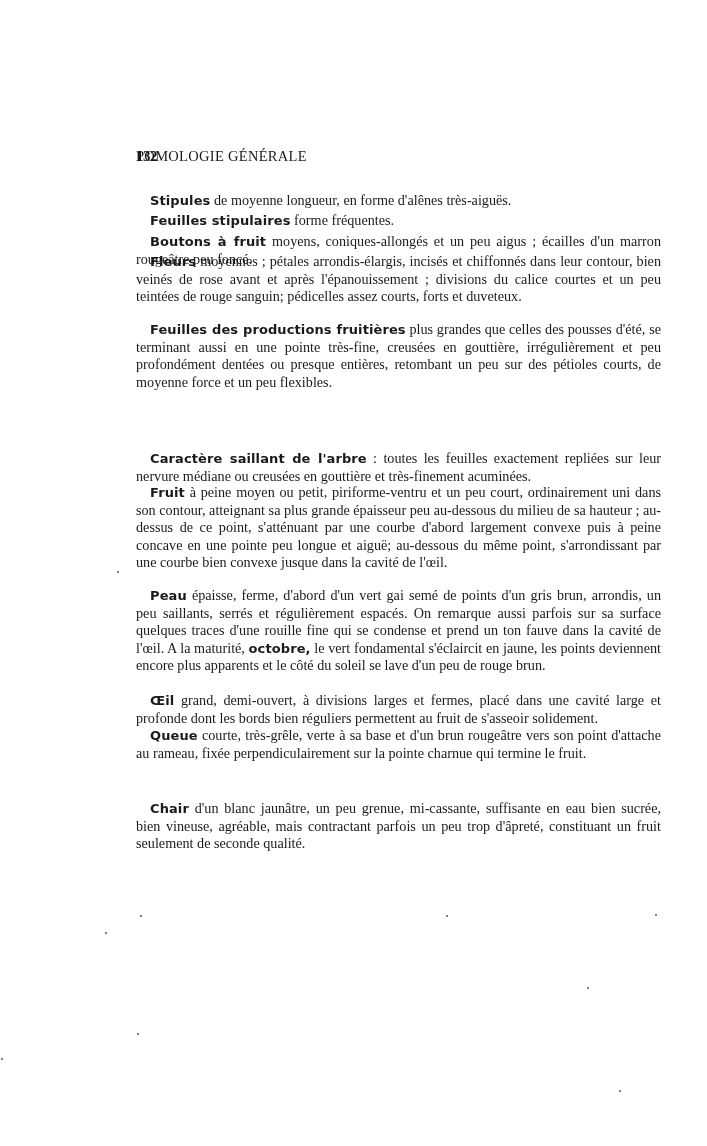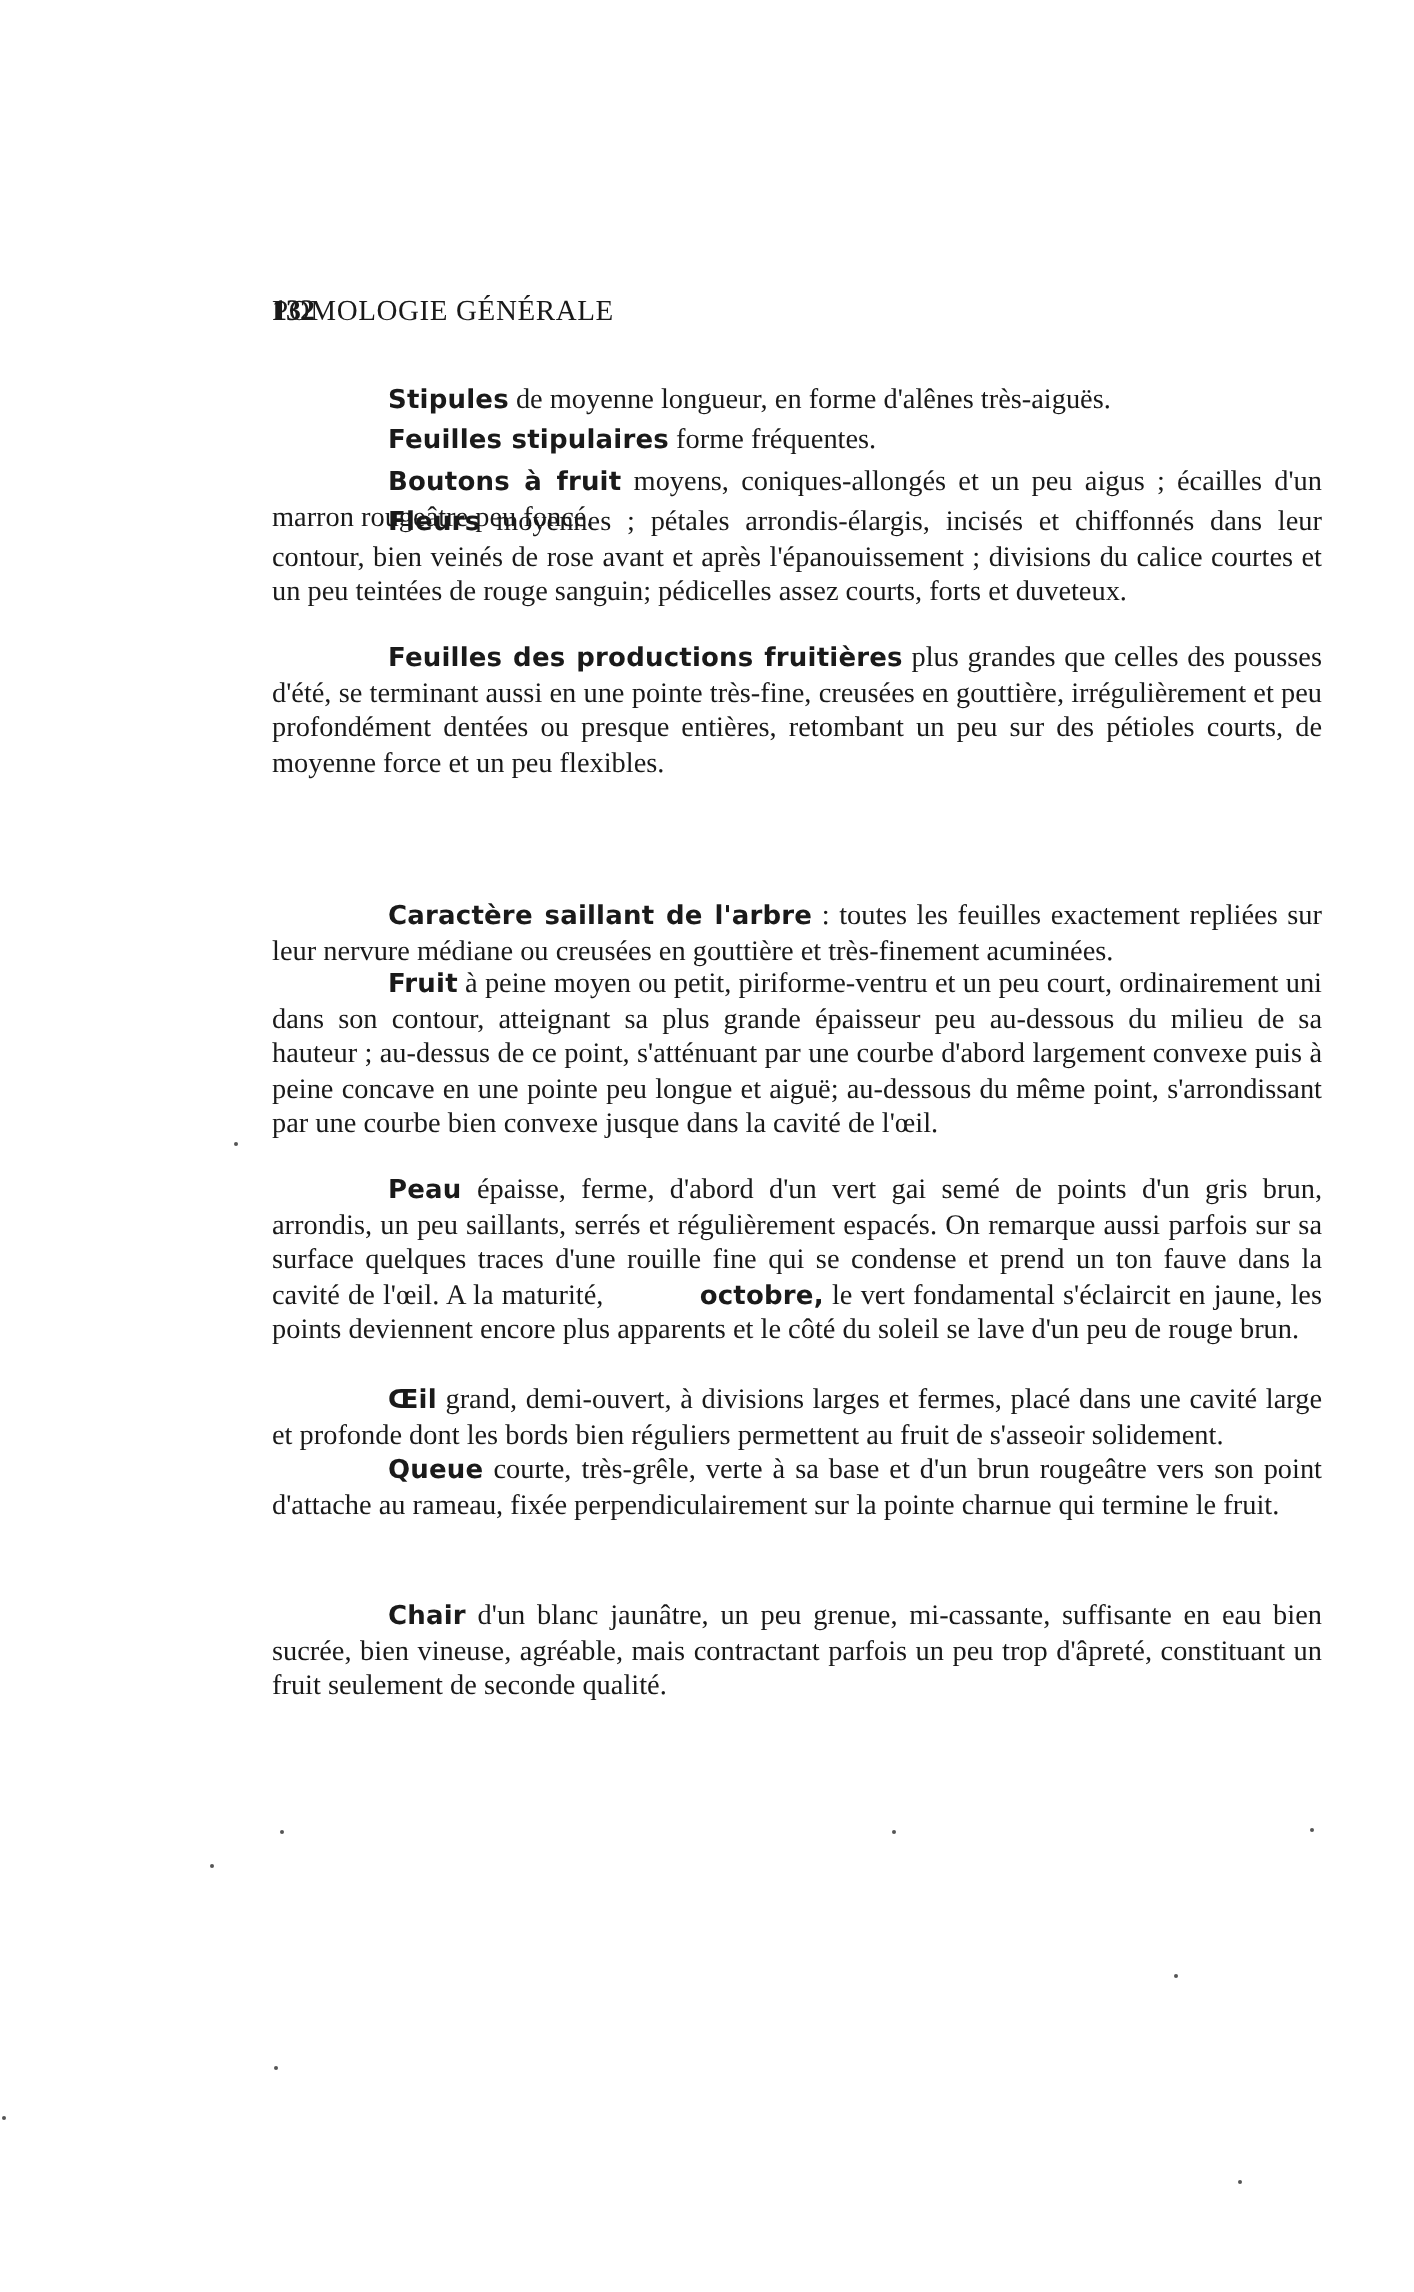--- a/index.html
+++ b/index.html
@@ -3,21 +3,21 @@
 <meta charset="utf-8">
 <style>
   html, body { margin:0; padding:0; }
   body { width:707px; height:1146px; background:#ffffff; position:relative; overflow:hidden;
          font-family: "Liberation Serif", "DejaVu Serif", serif; color:#1a1a1a; }
   .header { position:absolute; top:148px; left:136px; width:525px; height:20px; }
   .page-num { position:absolute; left:0; top:0; font-size:15px; font-weight:bold; letter-spacing:-0.5px; }
   .running-title { position:absolute; left:0; width:100%; top:0; text-align:left; font-size:14.5px; letter-spacing:0.3px; }
   .para { position:absolute; left:136px; width:525px; font-size:14.2px; line-height:17.6px;
           text-align:justify; text-indent:14px; margin:0; }
-  .term { font-family: "DejaVu Sans", sans-serif; font-weight:bold; font-size:13px; letter-spacing:0.1px;margin-left:44px; }
+  .term { font-family: "DejaVu Sans", sans-serif; font-weight:bold; font-size:13px; letter-spacing:0.1px; }
   .speck { position:absolute; width:2px; height:2px; background:#555; border-radius:1px; }
 </style>
 </head>
 <body>
 
 <div class="header">
   <span class="page-num">132</span>
   <span class="running-title">POMOLOGIE GÉNÉRALE</span>
 </div>
 

